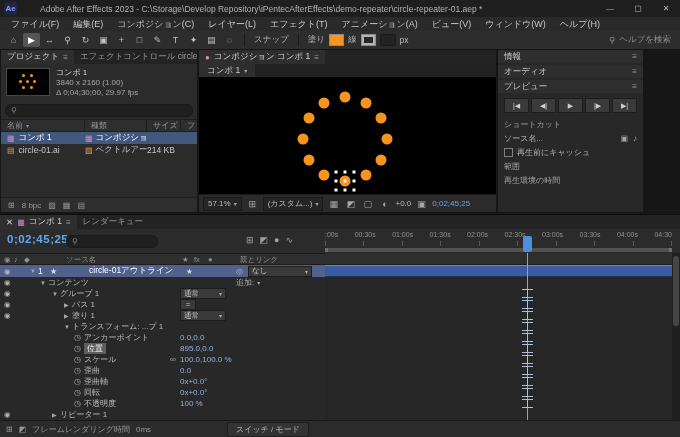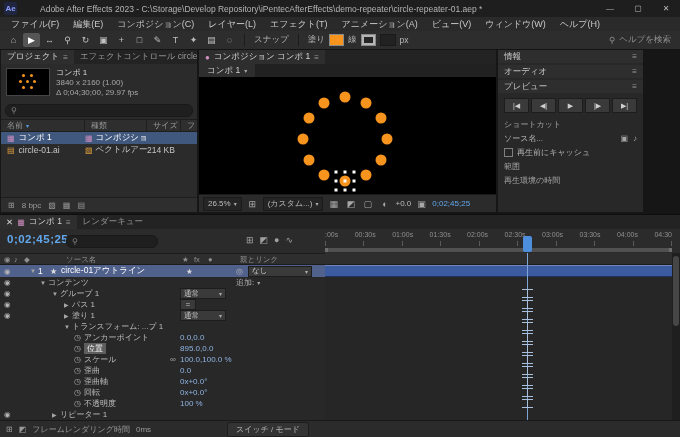--- a/index.html
+++ b/index.html
@@ -114,21 +114,21 @@
   .selbox{background:#5e5e5e;color:#fff;padding:0 3px;}
   .pval{position:absolute;left:180px;color:#8fb4e3;white-space:nowrap;}
   .plink{position:absolute;left:170px;color:#a5a5a5;font-size:8px;}
   .rowsel{position:absolute;left:180px;width:46px;}
   .rowsel2{position:absolute;left:180px;width:16px;justify-content:center;}
   .addgrp{position:absolute;left:236px;display:flex;align-items:center;gap:3px;color:#b5b5b5;}
   .parentsel{position:absolute;left:248px;width:64px;}
   .pick{position:absolute;left:236px;font-size:8px;color:#b5b5b5;}
   .lnum{width:12px;flex:none;}
   .lstar{color:#e0e0e0;font-size:8px;width:11px;flex:none;}
-  .lname{white-space:nowrap;overflow:hidden;max-width:105px;}
+  .lname{white-space:nowrap;overflow:hidden;max-width:105px;margin-left:28px;}
   .lsw{position:absolute;left:186px;font-size:7.5px;color:#dcdcdc;}
   .track{position:absolute;left:325px;top:38px;right:8px;bottom:17px;background:#262626;overflow:hidden;}
   .trackband{position:absolute;left:0;right:0;top:0;height:12px;background:#2e2e2e;border-bottom:1px solid #1c1c1c;box-sizing:border-box;}
   .layerbar{position:absolute;left:0;right:0;top:12px;height:12px;background:#3c5aa0;border-top:1px solid #7287c0;border-bottom:1px solid #22345e;box-sizing:border-box;}
   .ctiline{position:absolute;top:0;bottom:0;width:1px;background:#7ea4d8;}
   .ibeam{position:absolute;width:11px;height:9px;border-top:1px solid #a8c0dc;border-bottom:1px solid #a8c0dc;box-sizing:border-box;
          background:linear-gradient(90deg,transparent 5px,#a8c0dc 5px,#a8c0dc 6px,transparent 6px);}
   .vscroll{position:absolute;right:0;top:38px;width:8px;bottom:17px;background:#1f1f1f;}
   .vthumb{margin:3px 1px;height:70px;background:#464646;border-radius:3px;}
   .tlbottom{position:absolute;left:0;right:0;bottom:0;height:16px;background:#2b2b2b;border-top:1px solid #191919;
@@ -290,21 +290,21 @@
           <div class="dot" style="left: 110px; top: 41px;"></div>
           <div class="dot" style="left: 125px; top: 26px;"></div>
         </div>
       <div class="seldot" style="left: 146px; top: 104px;">
         <div class="core"></div>
         <div class="handles"></div>
       </div>
     </div>
     <div class="compbottom">
       <span class="cselect">
-          <span>26.5%</span>
+          <span>57.1%</span>
           <span class="chev">▾</span>
         </span>
       <span class="cicon">⊞</span>
       <span class="cselect">
           <span>(カスタム...)</span>
           <span class="chev">▾</span>
         </span>
       <span class="cicon">▦</span>
       <span class="cicon">◩</span>
       <span class="cicon">▢</span>

